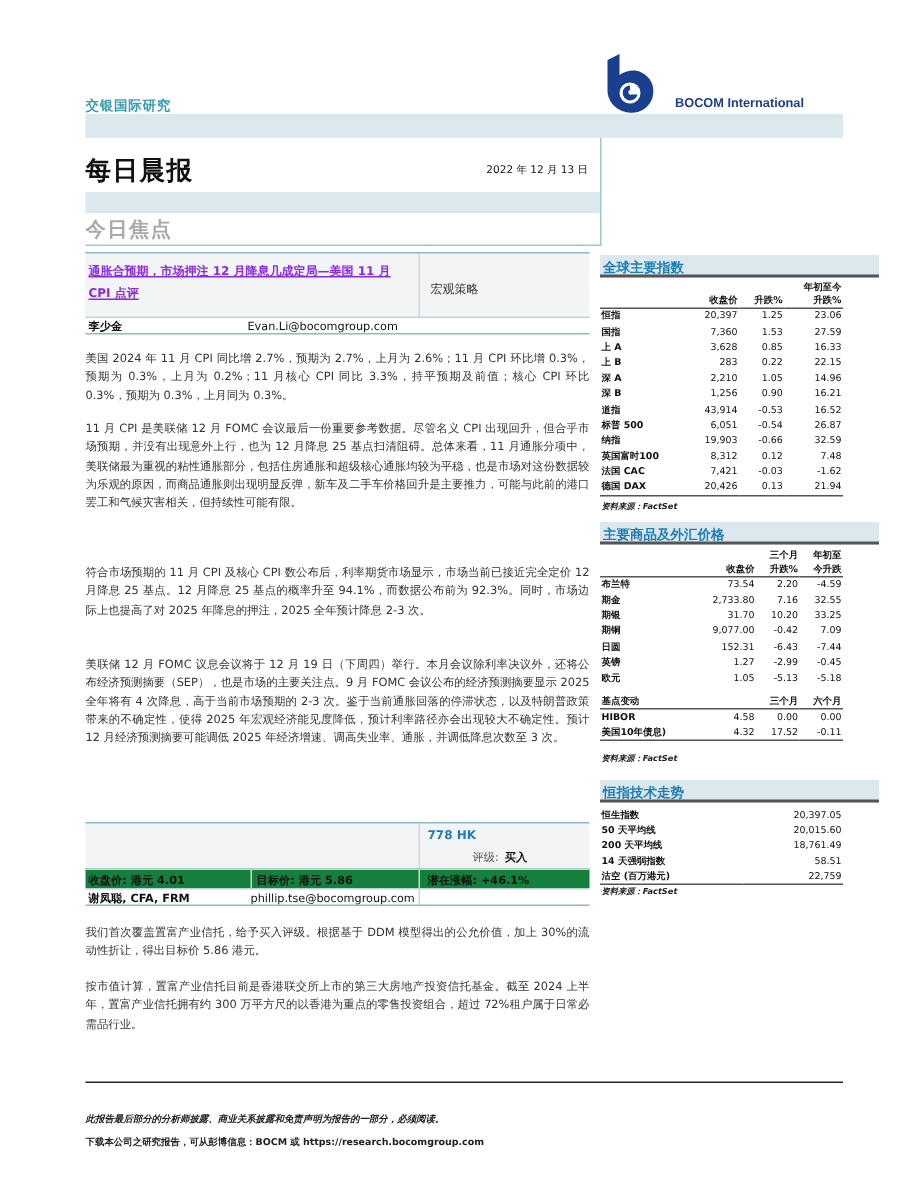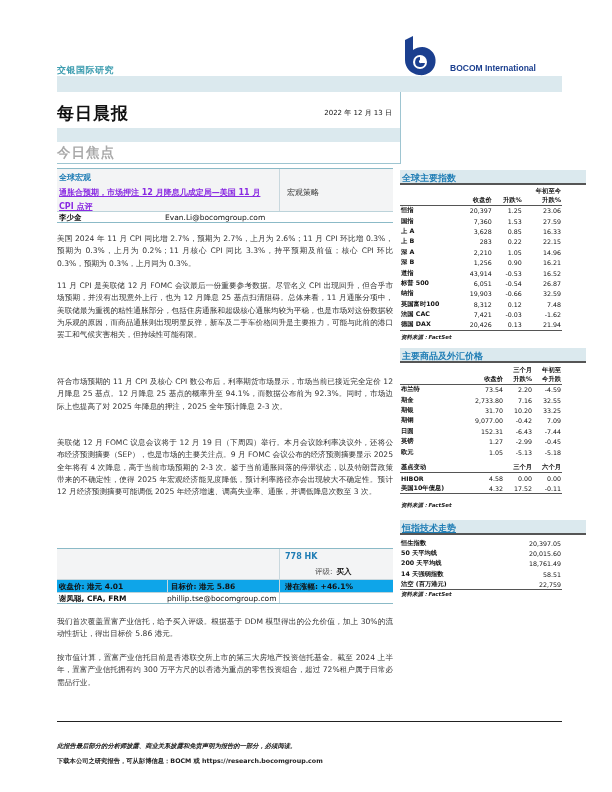--- a/index.html
+++ b/index.html
@@ -34,21 +34,21 @@
   .author-row .mail { position: absolute; left: 108px; top: 1px; color: #111; }
 
   .para { position: absolute; left: 57px; width: 336px; font-size: 7.6px; line-height: 12.3px; color: #333; text-align: justify; }
 
   .a2 { top: 548px; height: 31px; }
   .a2 .left { position: absolute; left: 2px; top: 3px; width: 218px; line-height: 12px; }
   .a2 .vdiv { position: absolute; left: 222px; top: 0; width: 1px; height: 55px; background: #c9d8de; }
   .a2 .r1 { position: absolute; left: 228px; top: 3px; font-size: 8px; font-weight: bold; color: #1f7db5; }
   .a2 .r2 { position: absolute; left: 228px; top: 18px; font-size: 7.5px; color: #555; margin-left: 30px; }
   .a2 .r2 b { color: #111; margin-left: 4px; }
-  .price-row { position: absolute; left: 57px; top: 579px; width: 336px; height: 13px; background: #0ea5e9; border-top: 1px solid #c9d8de; font-size: 7.5px; color: #111; font-weight: bold; }
+  .price-row { position: absolute; left: 57px; top: 579px; width: 336px; height: 13px; background: #15803d; border-top: 1px solid #c9d8de; font-size: 7.5px; color: #111; font-weight: bold; }
   .price-row span { position: absolute; top: 2px; }
   .price-row .vd { position: absolute; top: 0; width: 1px; height: 13px; background: #c9d8de; }
   .author2 { position: absolute; left: 57px; top: 592px; width: 336px; height: 12px; border-top: 1px solid #bcd3da; border-bottom: 1.5px solid #8bbac7; font-size: 7.5px; }
   .author2 .name { position: absolute; left: 2px; top: 1px; font-weight: bold; color: #111; }
   .author2 .mail { position: absolute; left: 110px; top: 1px; color: #111; }
 
   
   .sb-head { position: absolute; left: 400px; width: 186px; height: 15px; background: #dbe9ee; font-size: 9px; font-weight: bold; color: #1f7db5; padding: 2px 0 0 2px; border-bottom: 2px solid #555; }
   .tbl { position: absolute; left: 400px; width: 162px; font-size: 6.3px; color: #111; border-collapse: collapse; }
   .tbl td { padding: 0 1px; height: 10.4px; white-space: nowrap; }
@@ -79,21 +79,20 @@
 
 <div class="title-box">
   <div class="page-title">每日晨报</div>
   <div class="page-date">2022 年 12 月 13 日</div>
   <div class="band-mid"></div>
   <div class="focus-title">今日焦点</div>
 </div>
 
 <div class="art-head a1">
   <div class="left">
-    <div class="cat">全球宏观</div>
     <a>通胀合预期，市场押注 12 月降息几成定局—美国 11 月 CPI 点评</a>
   </div>
   <div class="vdiv"></div>
   <div class="right">宏观策略</div>
 </div>
 <div class="author-row">
   <span class="name">李少金</span>
   <span class="mail">Evan.Li@bocomgroup.com</span>
 </div>
 <p class="para" style="top:233px;">美国 2024 年 11 月 CPI 同比增 2.7%，预期为 2.7%，上月为 2.6%；11 月 CPI 环比增 0.3%，预期为 0.3%，上月为 0.2%；11 月核心 CPI 同比 3.3%，持平预期及前值；核心 CPI 环比 0.3%，预期为 0.3%，上月同为 0.3%。</p>
@@ -288,21 +287,21 @@
   <tr class="last">
         <td class="l">美国10年债息)</td>
         <td class="n">4.32</td>
         <td class="n">17.52</td>
         <td class="n">-0.11</td>
       </tr>
 </tbody>
   </table>
 <div class="src" style="top:502px;">资料来源：FactSet</div>
 
-<div class="sb-head" style="top:520px;text-decoration:underline;">恒指技术走势</div>
+<div class="sb-head" style="top:520px;">恒指技术走势</div>
 <table class="tbl" style="top:538px;">
   <tbody>
       <tr>
         <td class="l">恒生指数</td>
         <td class="n">20,397.05</td>
       </tr>
   <tr>
         <td class="l">50 天平均线</td>
         <td class="n">20,015.60</td>
       </tr>

